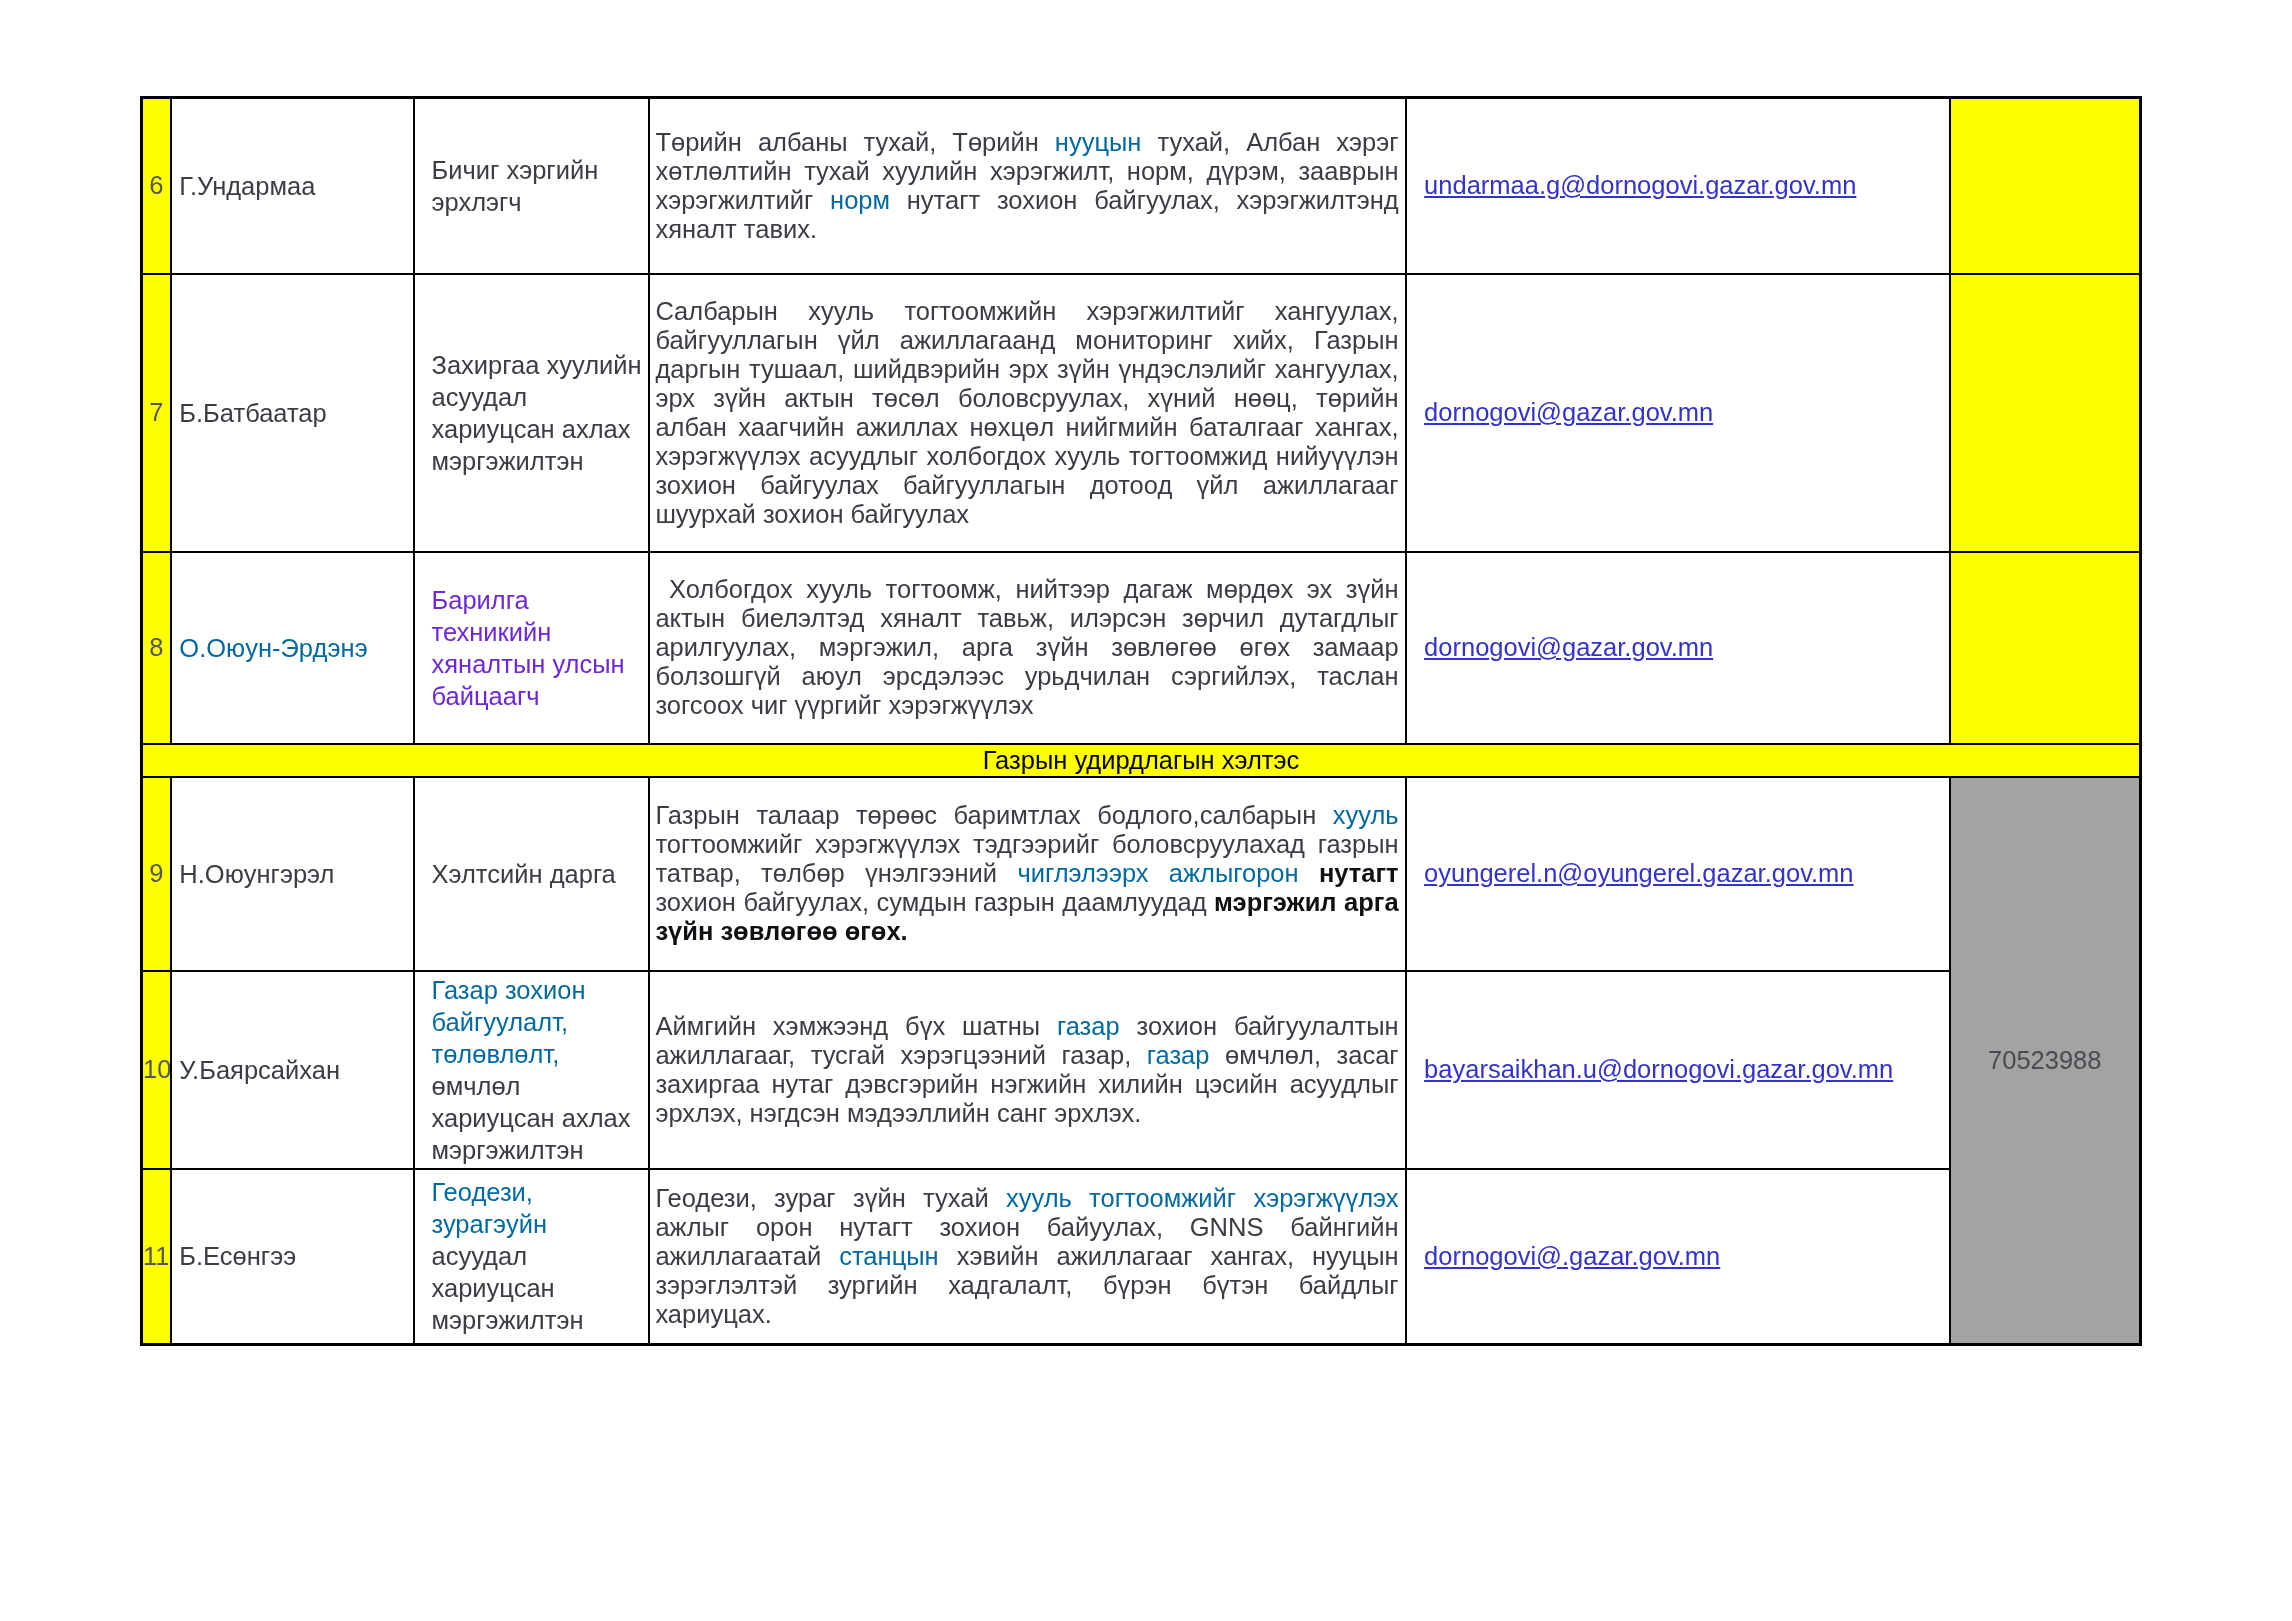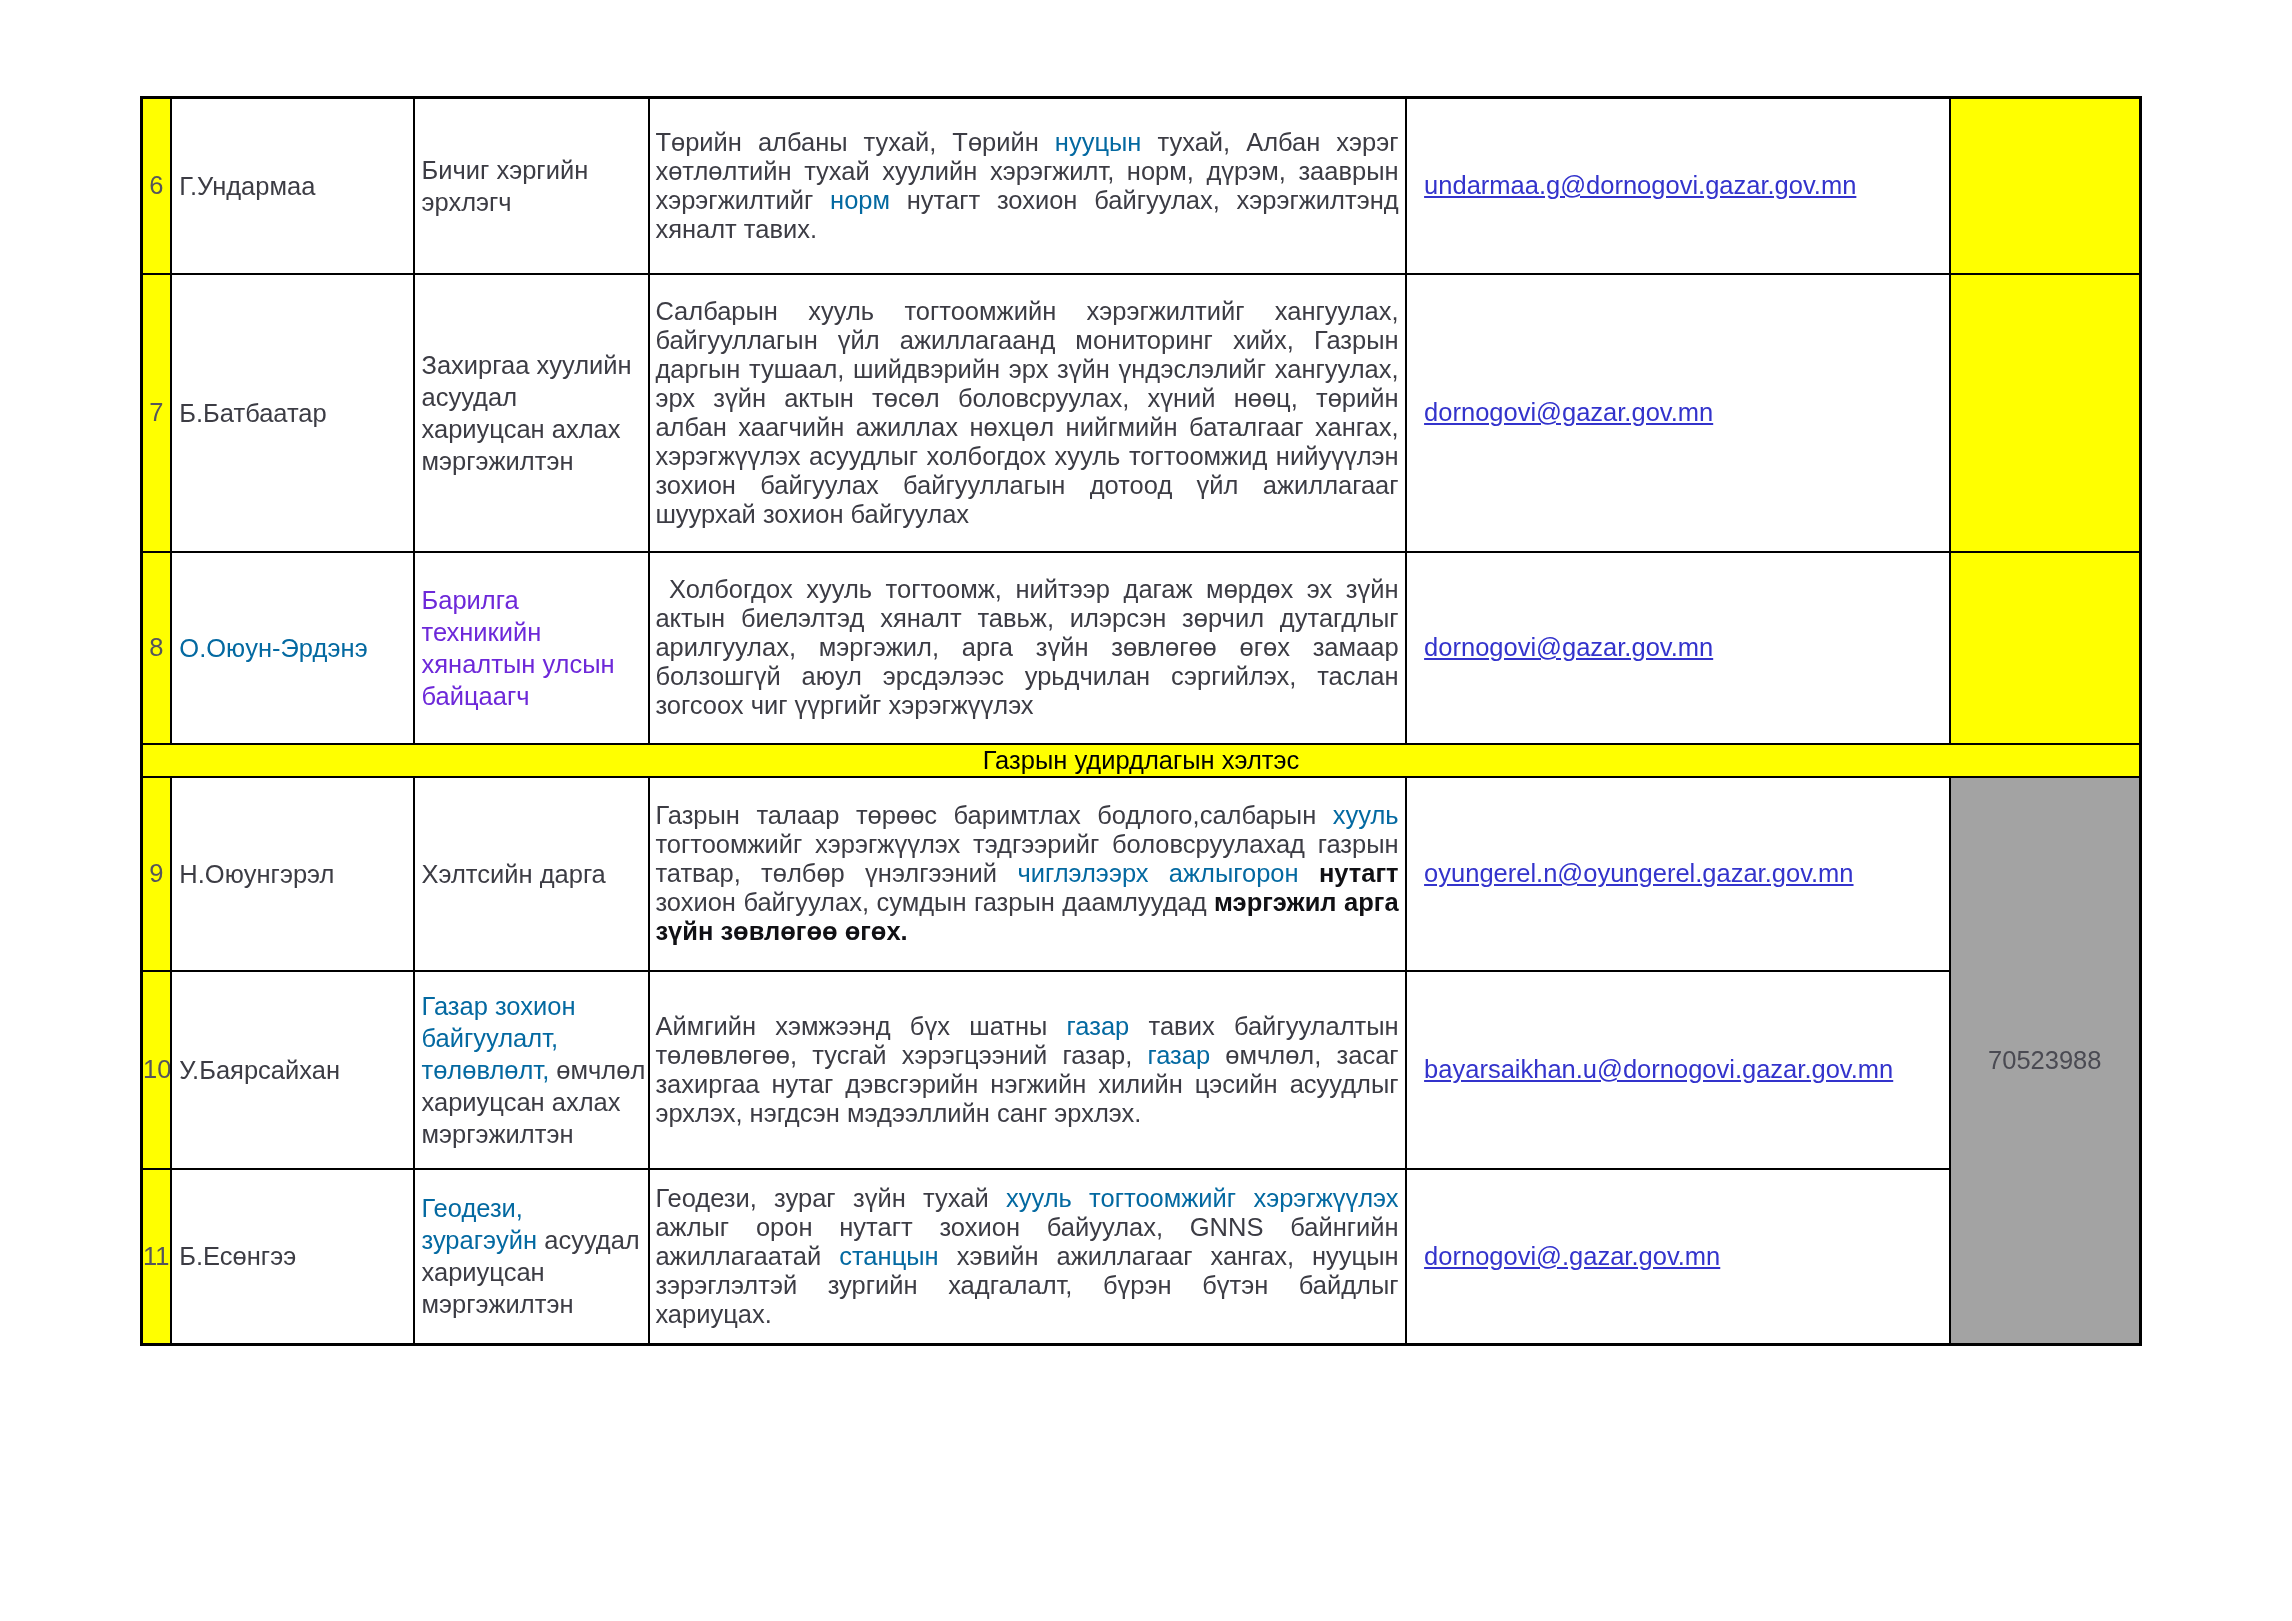--- a/index.html
+++ b/index.html
@@ -20,21 +20,21 @@
     font-size:25.5px;
     overflow:hidden;
   }
   td.num{
     background:#ffff00;
     text-align:center;
     color:#55555c;
     padding:0;
   }
   td.name{padding:2px 2px 2px 7.8px;line-height:30px;}
-  td.pos{padding:2px 2px 2px 7px;line-height:32px;}
+  td.pos{padding:2px 2px 2px 17px;line-height:32px;}
   td.desc{
     padding:2px 5.9px;
     text-align:justify;
     line-height:29px;
   }
   td.email{padding:2px 2px 2px 17.6px;}
   td.phone{background:#ffff00;}
   td.phone-num{
     background:#a3a3a3;
     text-align:center;
@@ -115,21 +115,21 @@
     <td class="pos"><span>Хэлтсийн дарга</span></td>
     <td class="desc"><span>Газрын талаар төрөөс баримтлах бодлого,салбарын </span><span class="seg-muted">хууль </span><span>тогтоомжийг хэрэгжүүлэх тэдгээрийг боловсруулахад газрын татвар, төлбөр үнэлгээний </span><span class="seg-muted">чиглэлээрх ажлыгорон </span><span class="seg-strong">нутагт</span><span> зохион байгуулах, сумдын газрын даамлуудад </span><span class="seg-strong">мэргэжил арга зүйн зөвлөгөө өгөх.</span></td>
     <td class="email"><a class="email-link">oyungerel.n@oyungerel.gazar.gov.mn</a></td>
     <td class="phone-num" rowspan="3">70523988</td>
   </tr>
 
   <tr class="h-r10">
     <td class="num">10</td>
     <td class="name"><span>У.Баярсайхан</span></td>
     <td class="pos"><span class="seg-muted">Газар зохион байгуулалт, төлөвлөлт, </span><span>өмчлөл хариуцсан ахлах мэргэжилтэн</span></td>
-    <td class="desc"><span>Аймгийн хэмжээнд бүх шатны </span><span class="seg-muted">газар</span><span> тавих байгуулалтын төлөвлөгөө, тусгай хэрэгцээний газар, </span><span class="seg-muted">газар </span><span>өмчлөл, засаг захиргаа нутаг дэвсгэрийн нэгжийн хилийн цэсийн асуудлыг эрхлэх, нэгдсэн мэдээллийн санг эрхлэх.</span></td>
+    <td class="desc"><span>Аймгийн хэмжээнд бүх шатны </span><span class="seg-muted">газар</span><span> зохион байгуулалтын ажиллагааг, тусгай хэрэгцээний газар, </span><span class="seg-muted">газар </span><span>өмчлөл, засаг захиргаа нутаг дэвсгэрийн нэгжийн хилийн цэсийн асуудлыг эрхлэх, нэгдсэн мэдээллийн санг эрхлэх.</span></td>
     <td class="email"><a class="email-link">bayarsaikhan.u@dornogovi.gazar.gov.mn</a></td>
   </tr>
 
   <tr class="h-r11">
     <td class="num">11</td>
     <td class="name"><span>Б.Есөнгээ</span></td>
     <td class="pos"><span class="seg-muted">Геодези, зурагэуйн </span><span>асуудал хариуцсан мэргэжилтэн</span></td>
     <td class="desc"><span>Геодези, зураг зүйн тухай </span><span class="seg-muted">хууль тогтоомжийг хэрэгжүүлэх</span><span> ажлыг орон нутагт зохион байуулах, GNNS байнгийн ажиллагаатай </span><span class="seg-muted">станцын</span><span> хэвийн ажиллагааг хангах, нууцын зэрэглэлтэй зургийн хадгалалт, бүрэн бүтэн байдлыг хариуцах.</span></td>
     <td class="email"><a class="email-link">dornogovi@.gazar.gov.mn</a></td>
   </tr>

